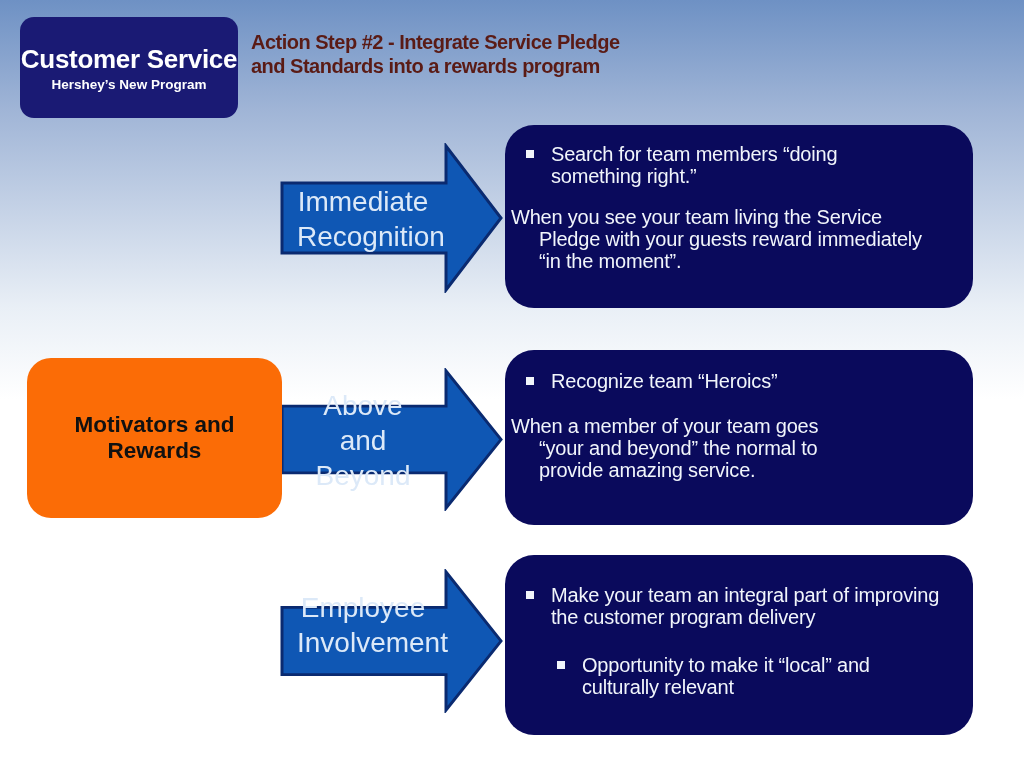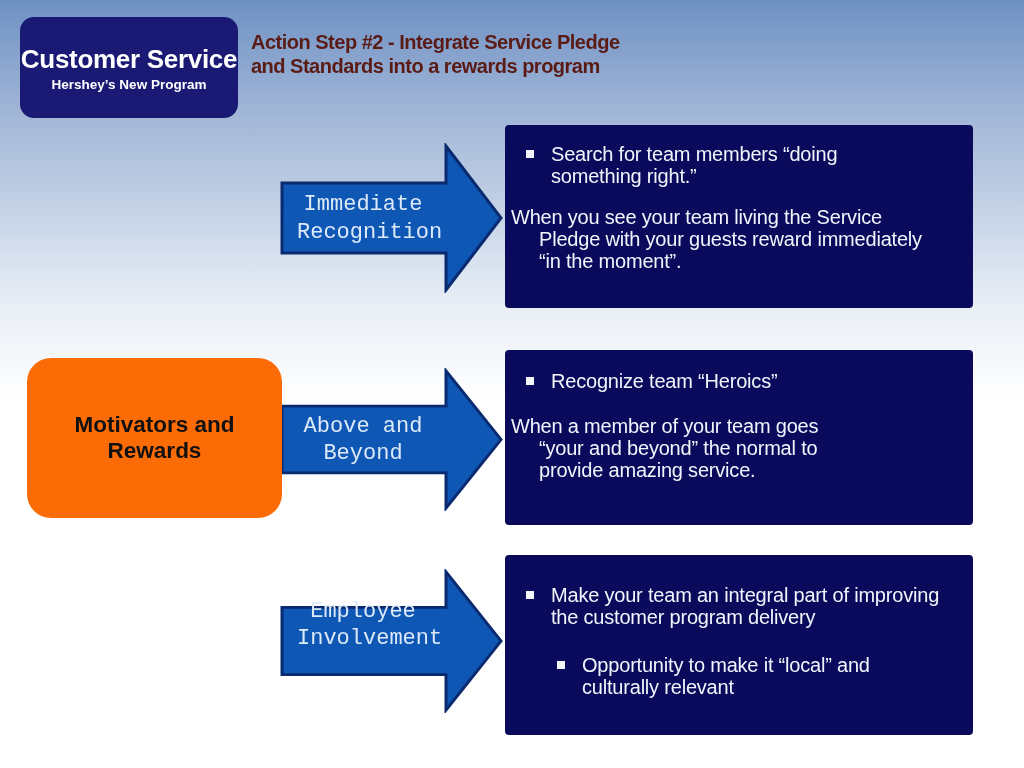--- a/index.html
+++ b/index.html
@@ -25,21 +25,21 @@
   .hb-title{font-size:26px;font-weight:bold;line-height:1.08;letter-spacing:-0.3px;}
   .hb-sub{font-size:13.5px;font-weight:bold;margin-top:3px;}
   
   .slide-title{
     position:absolute;left:251px;top:31px;width:740px;
     color:var(--maroon);font-size:20px;font-weight:bold;line-height:1.18;letter-spacing:-0.5px;
   }
   
   .content-box{
     position:absolute;left:505px;width:468px;background:var(--navy);
-    border-radius:4px;color:var(--box-text);font-size:20px;line-height:1.1;
+    border-radius:29px;color:var(--box-text);font-size:20px;line-height:1.1;
     z-index:1;letter-spacing:-0.2px;
   }
   .box-1{top:125px;height:183px;padding:18px 24px 0 0;}
   .box-2{top:350px;height:175px;padding:20px 24px 0 0;}
   .box-3{top:555px;height:180px;padding:29px 24px 0 0;}
   .bullet-item{position:relative;padding-left:46px;}
   .bullet-item + .bullet-item{margin-top:26px;margin-left:31px;}
   .sq{position:absolute;left:21px;top:7px;width:8px;height:8px;background:var(--box-text);}
   .bt{display:inline-block;}
   .box-1 .bt{max-width:330px;}
@@ -57,21 +57,21 @@
   .orange-label{color:#111;font-weight:bold;font-size:22.5px;line-height:1.15;max-width:190px;}
   
   .arrow-svg{position:absolute;left:280px;width:224px;z-index:2;}
   .a1{top:143px;height:150px;}
   .a2{top:368px;height:143px;}
   .a3{top:569px;height:144px;}
   .arrow-svg polygon{fill:var(--arrow-fill);stroke:var(--arrow-stroke);stroke-width:3;stroke-linejoin:miter;}
   .arrow-label{
     position:absolute;left:280px;width:166px;z-index:4;
     display:flex;align-items:center;justify-content:center;text-align:center;
-    color:var(--arrow-label);font-size:22px;line-height:1.25;font-family:Liberation Mono, monospace;
+    color:var(--arrow-label);font-size:28px;line-height:1.25;
   }
   .al1{top:182px;height:73px;}
   .al2{top:403px;height:74px;}
   .al3{top:588px;height:74px;}
   .arrow-label span{max-width:132px;}
 </style>
 </head>
 <body>
 
 <div class="slide">

